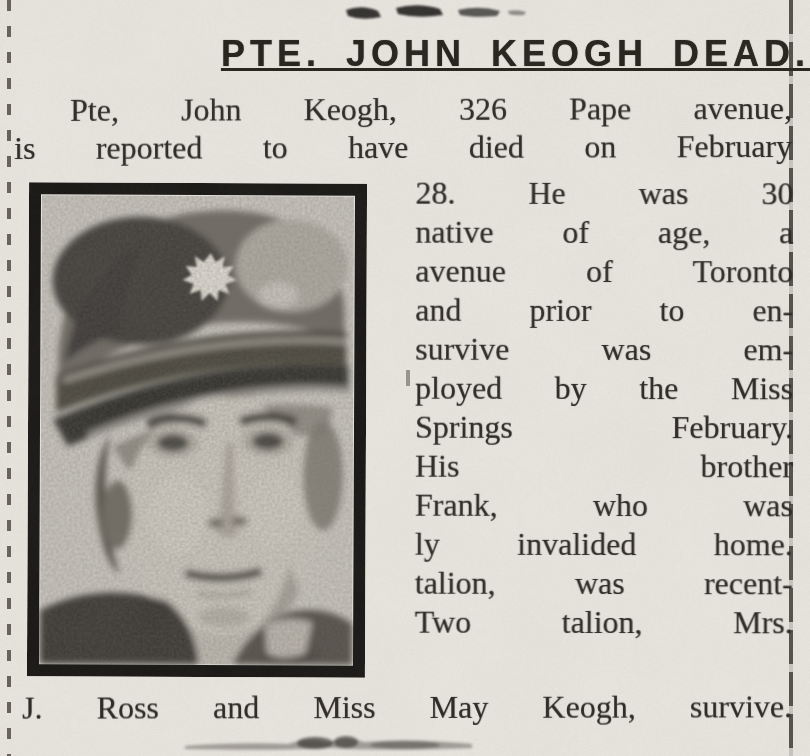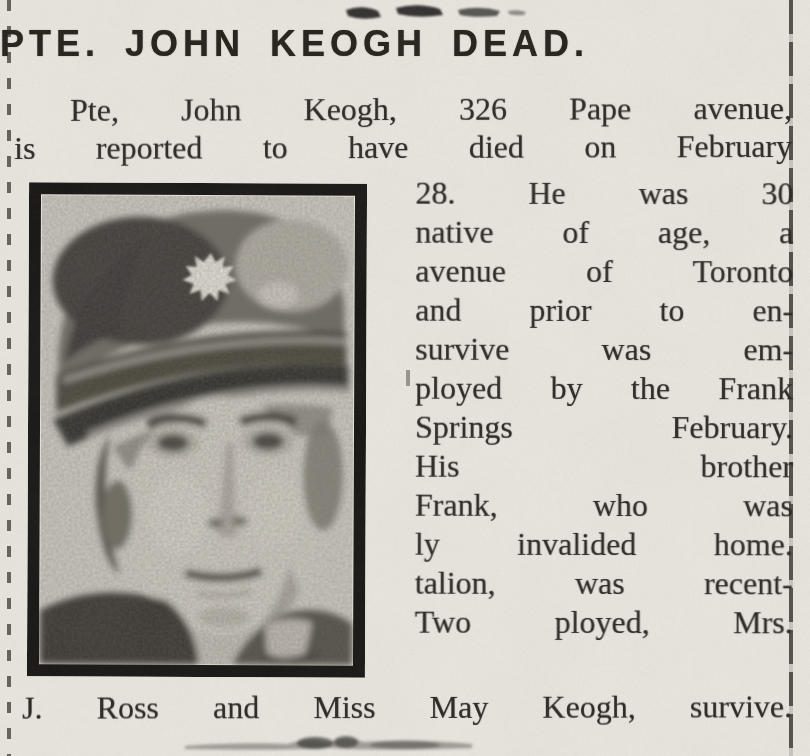--- a/index.html
+++ b/index.html
@@ -9,28 +9,29 @@
     background:#ebe8e2;
     overflow:hidden;
     font-family:"Liberation Serif", serif;
   }
   
   .rule{position:absolute;top:0;height:100%;width:4px;filter:blur(.4px);}
   .rule-left{left:7px;background:repeating-linear-gradient(to bottom,rgba(62,58,51,.78) 0 11px,rgba(62,58,51,0) 11px 26px);}
   .rule-right{left:789px;background:repeating-linear-gradient(to bottom,rgba(55,52,46,.85) 0 34px,rgba(55,52,46,.18) 34px 42px);}
   
   .headline{
-    position:absolute;top:24px;left:0;width:100%;
-    text-align:left;
+    position:absolute;top:34px;left:0;width:100%;
+    text-align:right;
     font-family:"Liberation Sans", sans-serif;
     font-weight:700;font-size:36px;line-height:40px;
     letter-spacing:5px;word-spacing:10px;
     color:#222019;
     filter:blur(.4px);
     text-shadow:0 0 1px rgba(30,28,24,.7);
+    text-decoration:underline;
   }
   
   .newstext{
     font-size:32px;color:rgba(38,34,29,.95);
     filter:blur(.35px);
     text-shadow:.4px .4px .9px rgba(38,34,29,.5);
   }
   .intro{
     position:absolute;top:90px;left:14px;width:778px;
     line-height:38px;transform:rotate(-.15deg);
@@ -155,27 +156,27 @@
   </div>
 
   <div class="stray-mark"></div>
 
   <div class="column newstext">
     <div class="jline">28. He was 30</div>
     <div class="jline">native of age, a</div>
     <div class="jline">avenue of Toronto</div>
     <div class="jline">and prior to en-</div>
     <div class="jline">survive was em-</div>
-    <div class="jline">ployed by the Frank</div>
+    <div class="jline">ployed by the Miss</div>
     <div class="jline">Springs February.</div>
     <div class="jline">His brother</div>
     <div class="jline">Frank, who was</div>
     <div class="jline">ly invalided home.</div>
     <div class="jline">talion, was recent-</div>
-    <div class="jline">Two ployed, Mrs.</div>
+    <div class="jline">Two talion, Mrs.</div>
   </div>
 
   <div class="closing newstext">
     <div class="jline">J. Ross and Miss May Keogh, survive.</div>
   </div>
 
   <svg class="smudge-bottom" width="300" height="20" aria-hidden="true">
     <g filter="blur(1.6px)">
       <path d="M5,12 Q60,8 108,10 Q128,3 148,9 Q163,1 184,8 Q230,4 292,10 L292,14 Q200,17 150,14 Q100,17 5,15 Z" fill="#55524c" opacity=".5"></path>
       <ellipse cx="135" cy="9" rx="18" ry="6" fill="#3a3833" opacity=".75"></ellipse>

